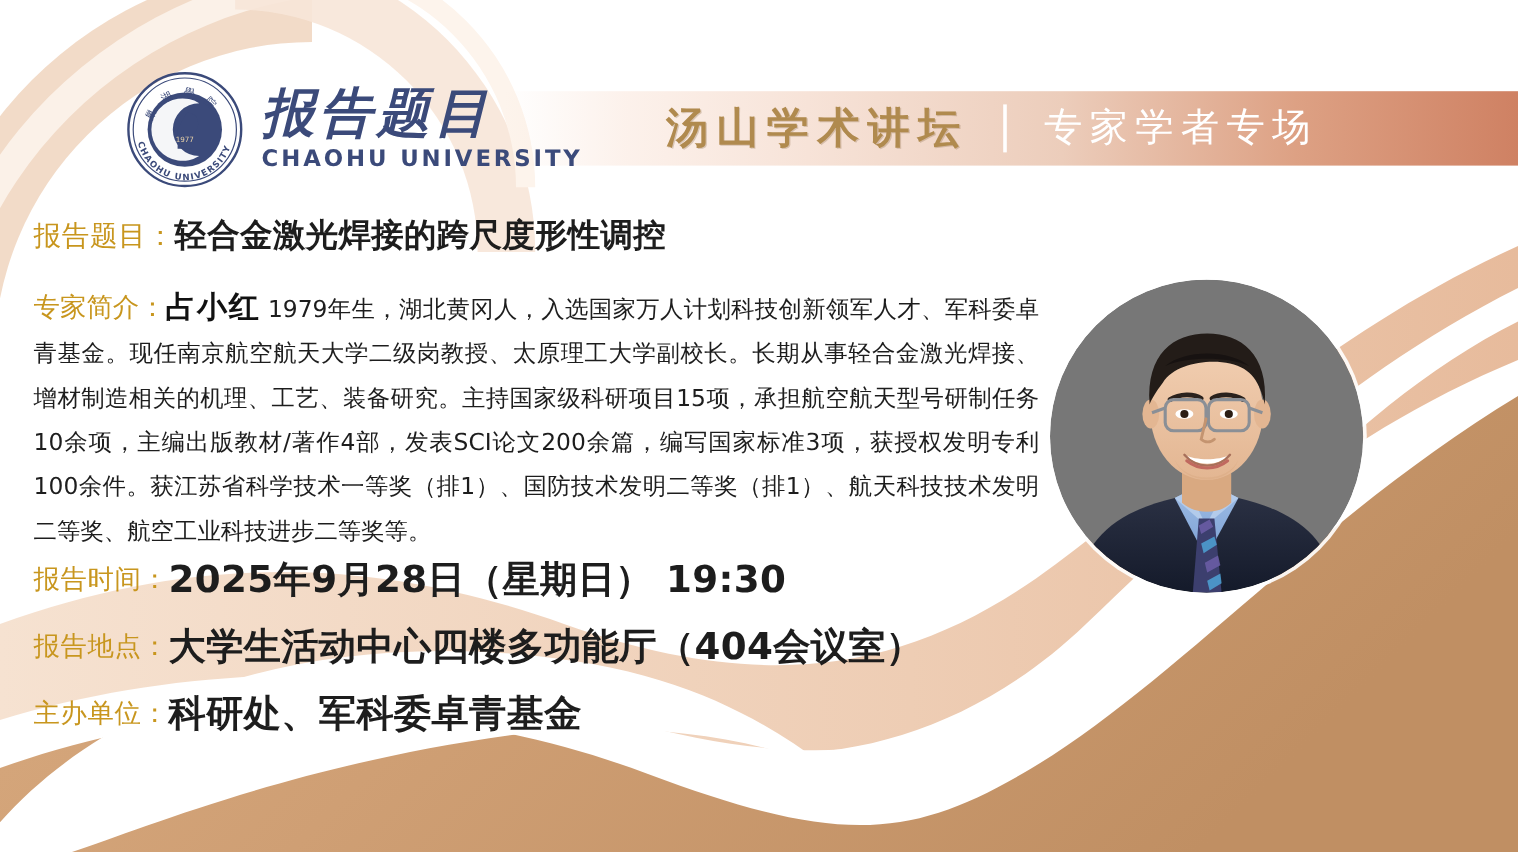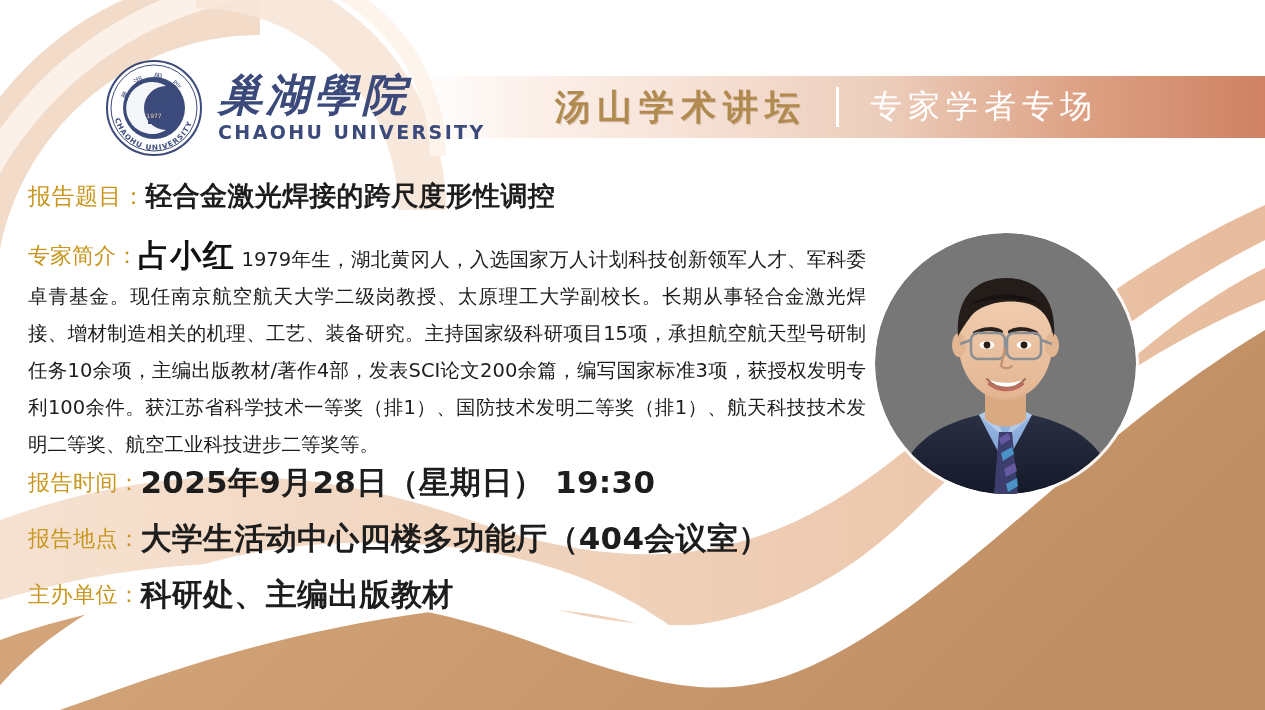--- a/index.html
+++ b/index.html
@@ -102,21 +102,21 @@
     font-size:22px;color:#c8961e;white-space:nowrap;
     line-height:37px;
   }
   .bio-text{
     font-family:"DejaVu Sans","Liberation Sans",sans-serif;
     font-size:19.5px;color:#1d1d1d;line-height:37px;
     text-align:justify;text-justify:inter-ideograph;
     margin-left:0;
   }
   .bio-name{
-    font-size:31px;font-weight:bold;color:#111111;
+    font-size:25px;font-weight:bold;color:#111111;
     letter-spacing:1px;
   }
 
   #row-time{left:28px;top:462px;}
   #row-loc{left:28px;top:518px;}
   #row-org{left:28px;top:574px;}
 
   
   .portrait{
     position:absolute;left:875px;top:233px;
@@ -193,21 +193,21 @@
         <path id="arcTop" d="M 22,50 A 28,28 0 0 1 78,50" fill="none"></path>
         <text font-family="DejaVu Serif, serif" font-size="9" fill="#3b4a7a" letter-spacing="3">
           <textPath href="#arcTop" startOffset="8%">巢 湖 學 院</textPath>
         </text>
         <path id="arcBot" d="M 10,52 A 40,40 0 0 0 90,52" fill="none"></path>
         <text font-family="DejaVu Sans, sans-serif" font-size="7.2" font-weight="bold" fill="#3b4a7a" letter-spacing="1.1">
           <textPath href="#arcBot" startOffset="7%">CHAOHU UNIVERSITY</textPath>
         </text>
       </svg>
       <div class="logo-text">
-        <div class="logo-cn">巢湖學院</div>
+        <div class="logo-cn">报告题目</div>
         <div class="logo-en">CHAOHU  UNIVERSITY</div>
       </div>
     </div>
   </div>
 
   <div class="content">
 
     <div class="row" id="row-title">
       <span class="label">报告题目：</span>
       <span class="value-strong">轻合金激光焊接的跨尺度形性调控</span>
@@ -223,21 +223,21 @@
       <span class="value-strong">2025年9月28日（星期日） 19:30</span>
     </div>
 
     <div class="row" id="row-loc">
       <span class="label">报告地点：</span>
       <span class="value-strong">大学生活动中心四楼多功能厅（404会议室）</span>
     </div>
 
     <div class="row" id="row-org">
       <span class="label">主办单位：</span>
-      <span class="value-strong">科研处、主编出版教材</span>
+      <span class="value-strong">科研处、军科委卓青基金</span>
     </div>
 
     <div class="portrait">
       <svg viewBox="0 0 261 261">
         <defs>
           <clipPath id="pClip">
               <circle cx="130.5" cy="130.5" r="130.5"></circle>
             </clipPath>
           <linearGradient id="gSuit" x1="0" y1="0" x2="0" y2="1">
             <stop offset="0%" stop-color="#2a3043"></stop>

